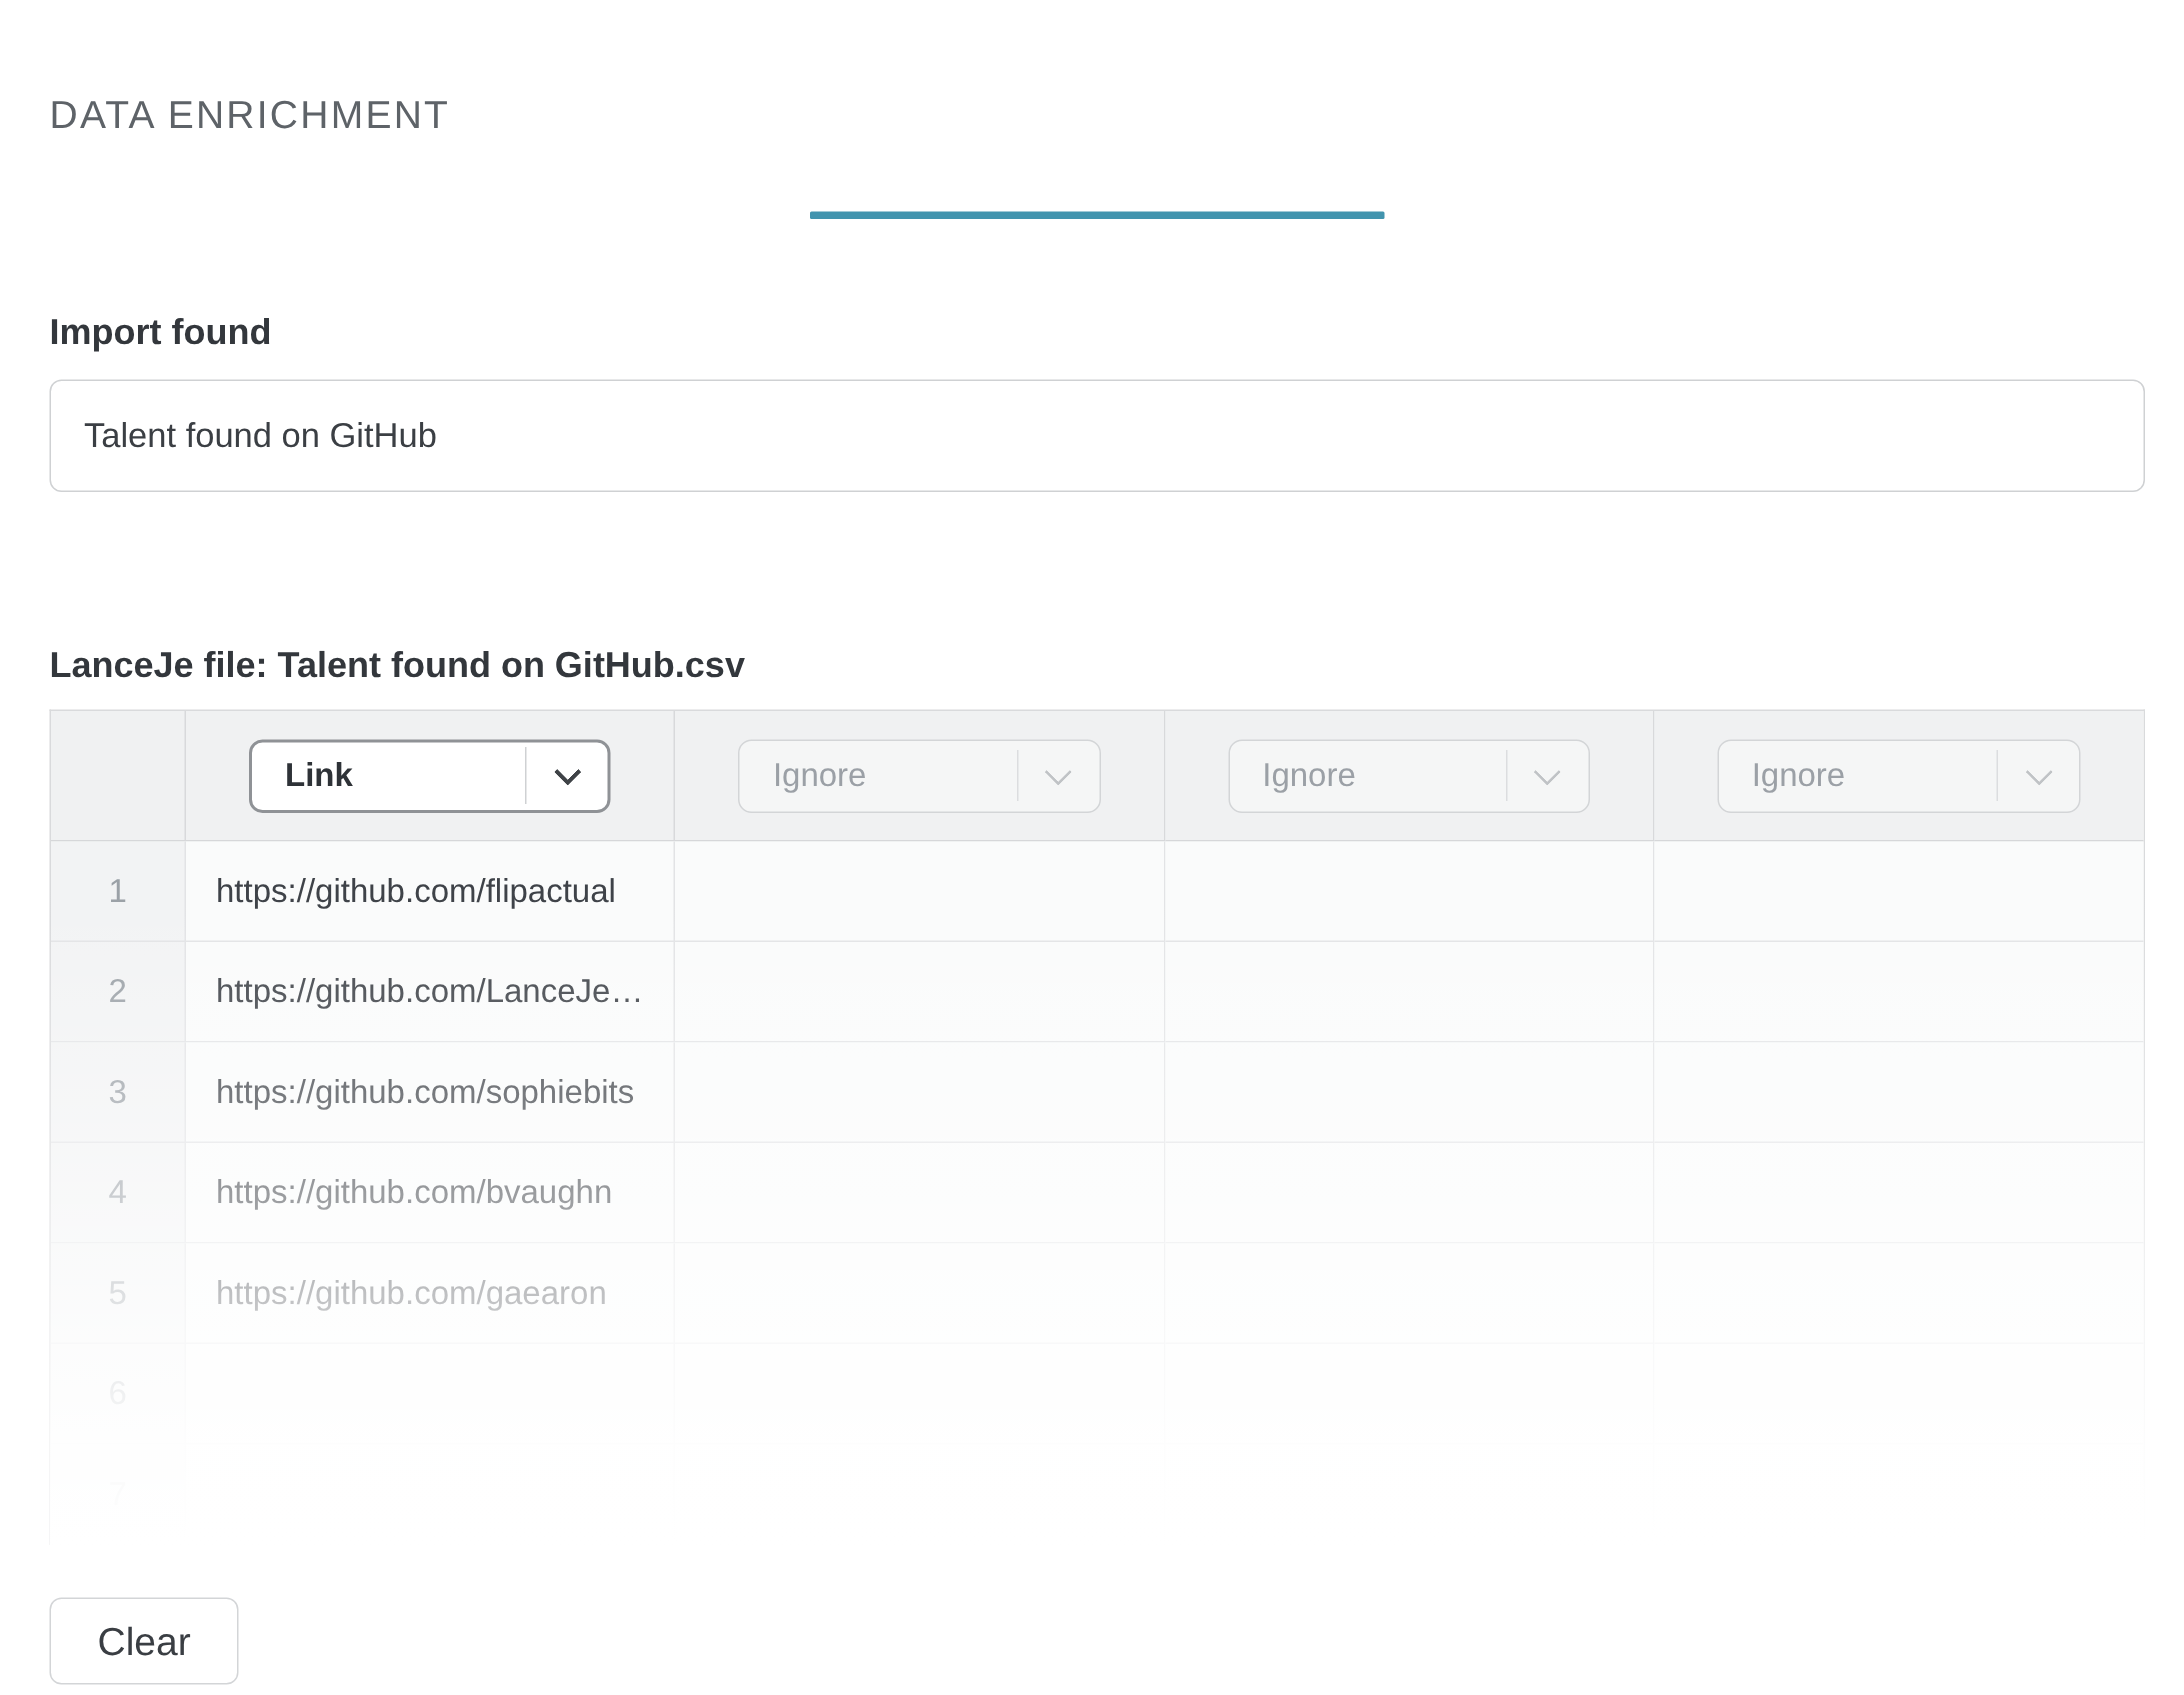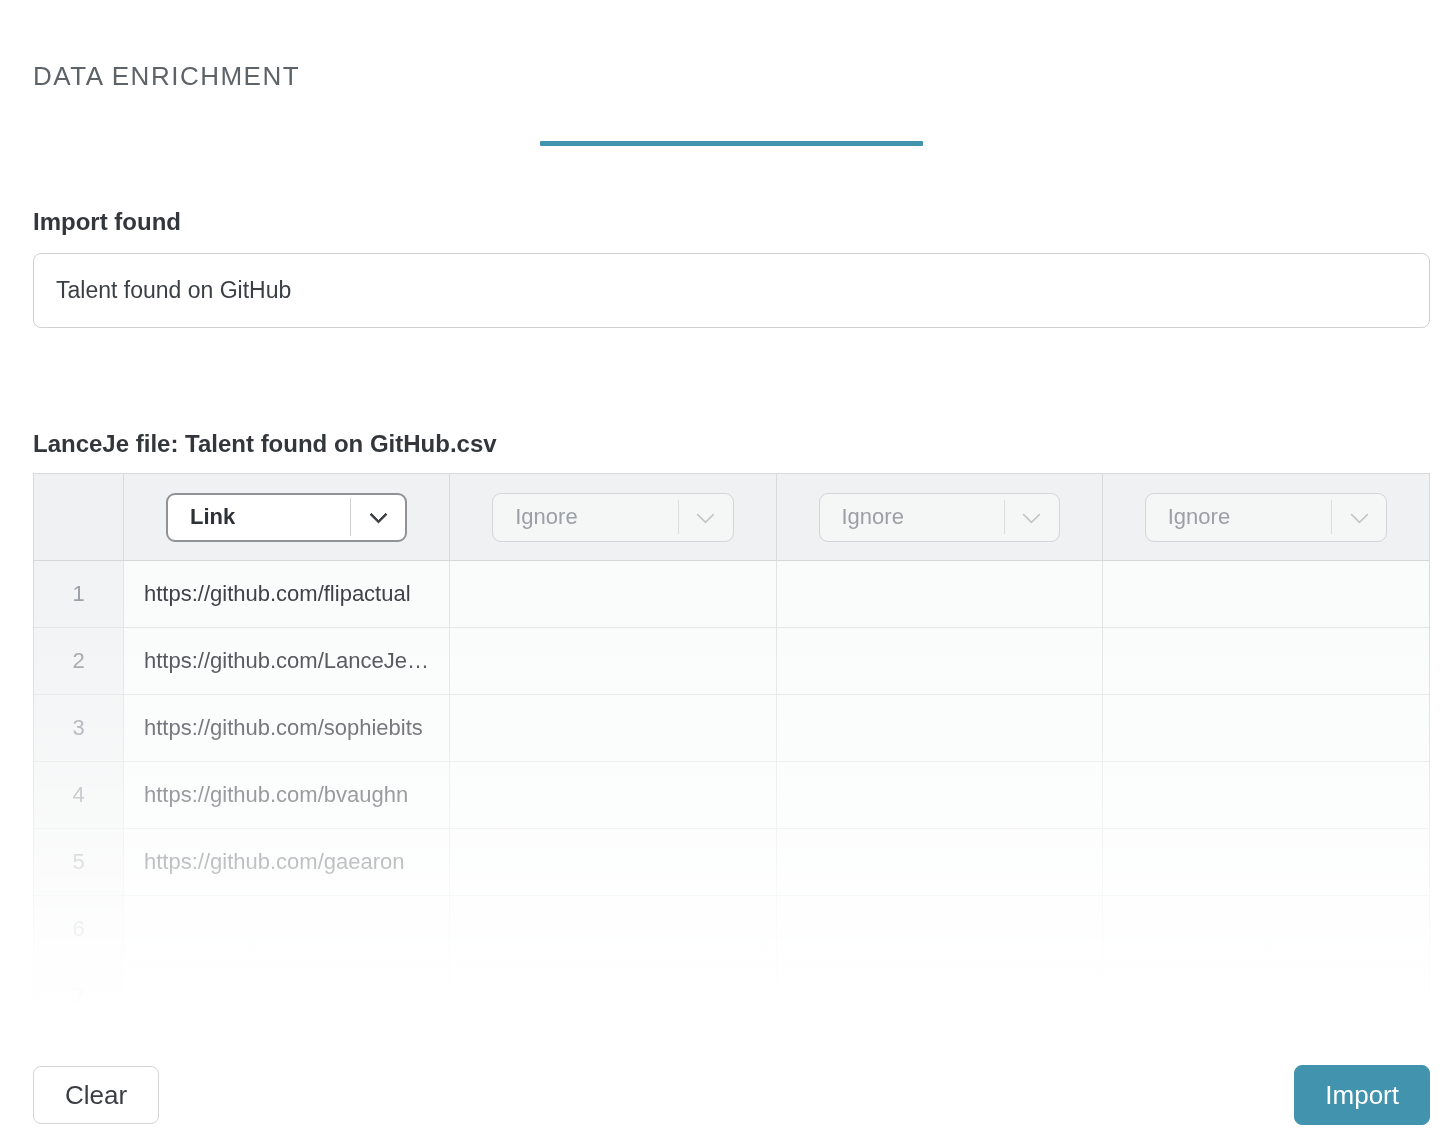--- a/index.html
+++ b/index.html
@@ -224,16 +224,15 @@
       <div class="cell td"></div>
       <div class="cell td"></div>
       <div class="cell td last-col"></div>
 
     </div>
     <div class="fade-overlay"></div>
   </div>
 
   <div class="footer">
     <button class="btn btn-clear">Clear</button>
-    <button class="btn btn-import">Import</button>
   </div>
 
 </div>
 
 </body></html>

